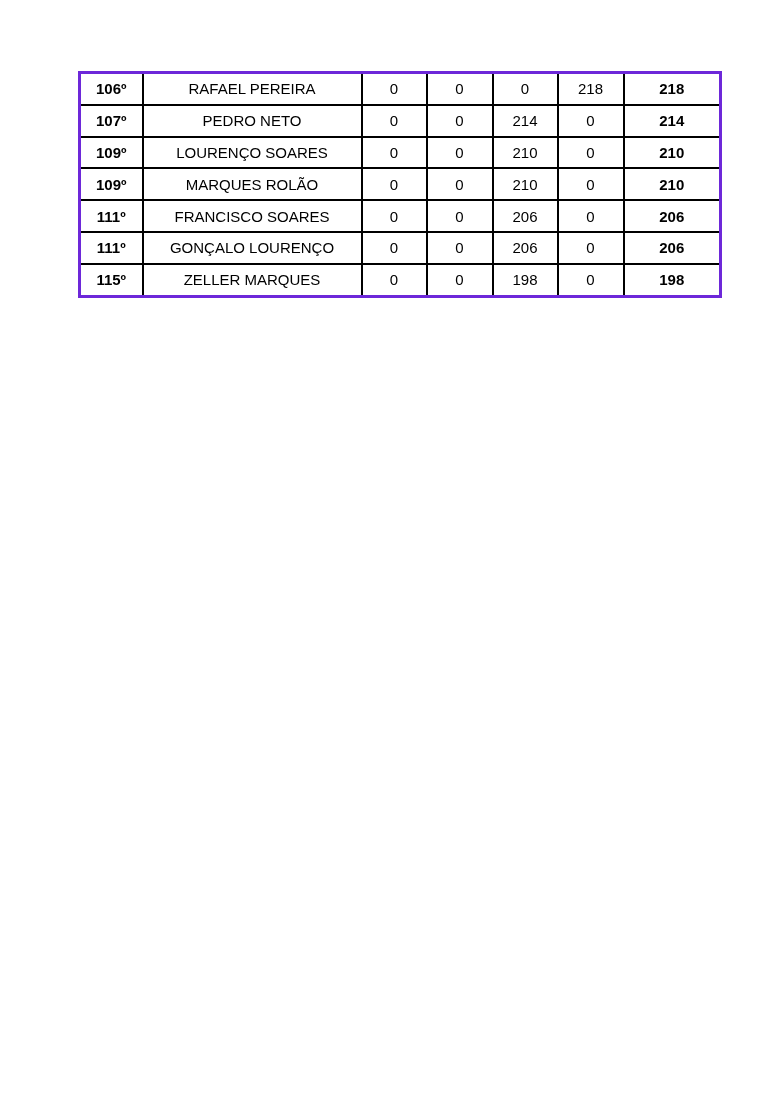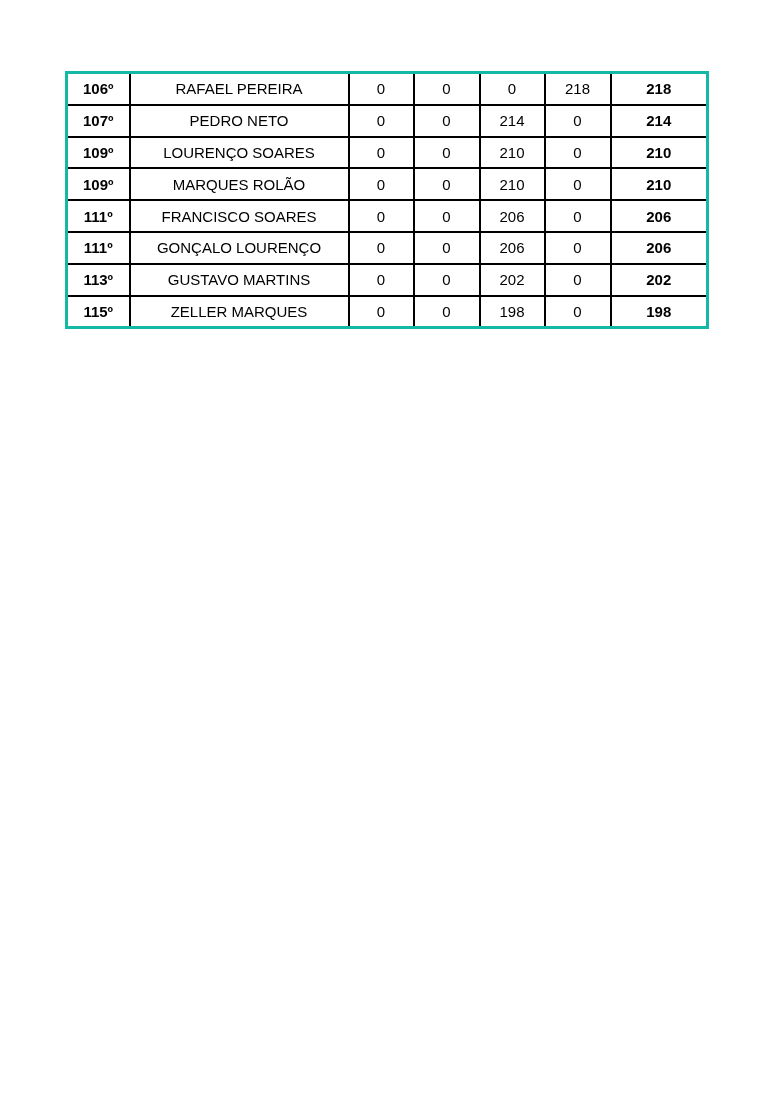--- a/index.html
+++ b/index.html
@@ -17,25 +17,25 @@
   .doc-page {
     position: absolute;
     left: 0;
     top: 0;
     width: 775px;
     height: 1096px;
     background: #ffffff;
   }
   table.ranking-table {
     position: absolute;
-    left: 65px;
+    left: 78px;
     top: 71px;
     border-collapse: collapse;
     table-layout: fixed;
-    border: 3px solid #14b8a6;
+    border: 3px solid #6d28d9;
   }
   table.ranking-table td {
     border: 2px solid #000000;
     height: 29.8px; 
     text-align: center;
     vertical-align: middle;
     font-size: 15px;
     color: #000000;
     padding: 0;
     white-space: nowrap;
@@ -124,29 +124,20 @@
   <tr>
     <td class="cell-rank">111º</td>
     <td class="cell-name">GONÇALO LOURENÇO</td>
     <td class="cell-value">0</td>
     <td class="cell-value">0</td>
     <td class="cell-value">206</td>
     <td class="cell-value">0</td>
     <td class="cell-total">206</td>
   </tr>
 
-  <tr>
-    <td class="cell-rank">113º</td>
-    <td class="cell-name">GUSTAVO MARTINS</td>
-    <td class="cell-value">0</td>
-    <td class="cell-value">0</td>
-    <td class="cell-value">202</td>
-    <td class="cell-value">0</td>
-    <td class="cell-total">202</td>
-  </tr>
 
 
   <tr>
     <td class="cell-rank">115º</td>
     <td class="cell-name">ZELLER MARQUES</td>
     <td class="cell-value">0</td>
     <td class="cell-value">0</td>
     <td class="cell-value">198</td>
     <td class="cell-value">0</td>
     <td class="cell-total">198</td>

